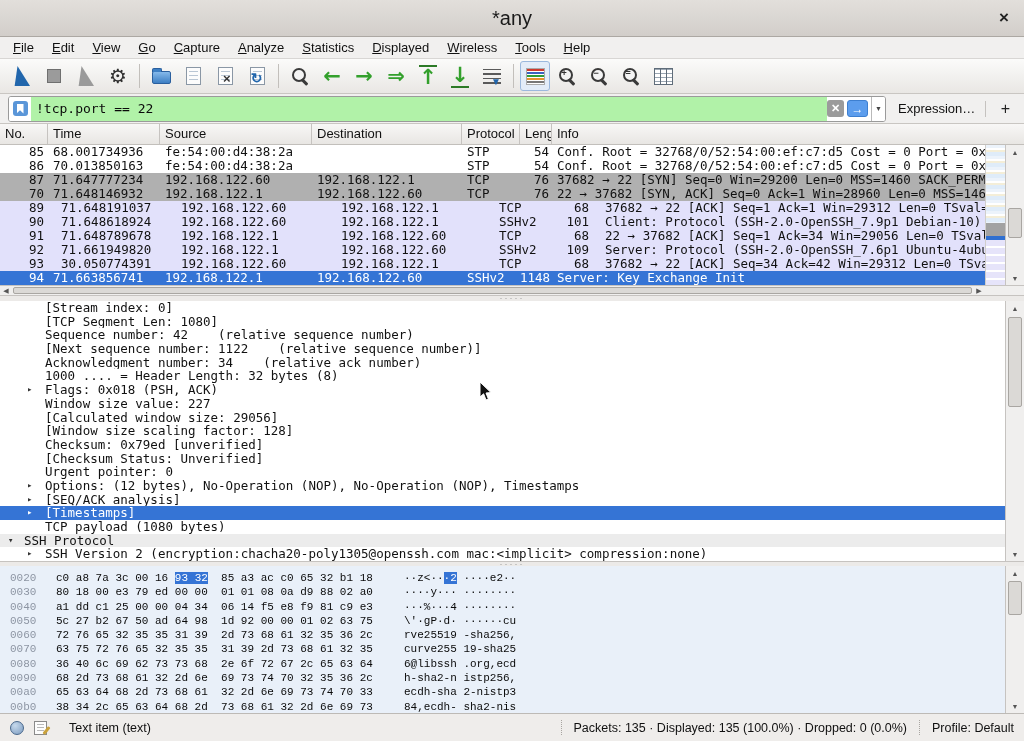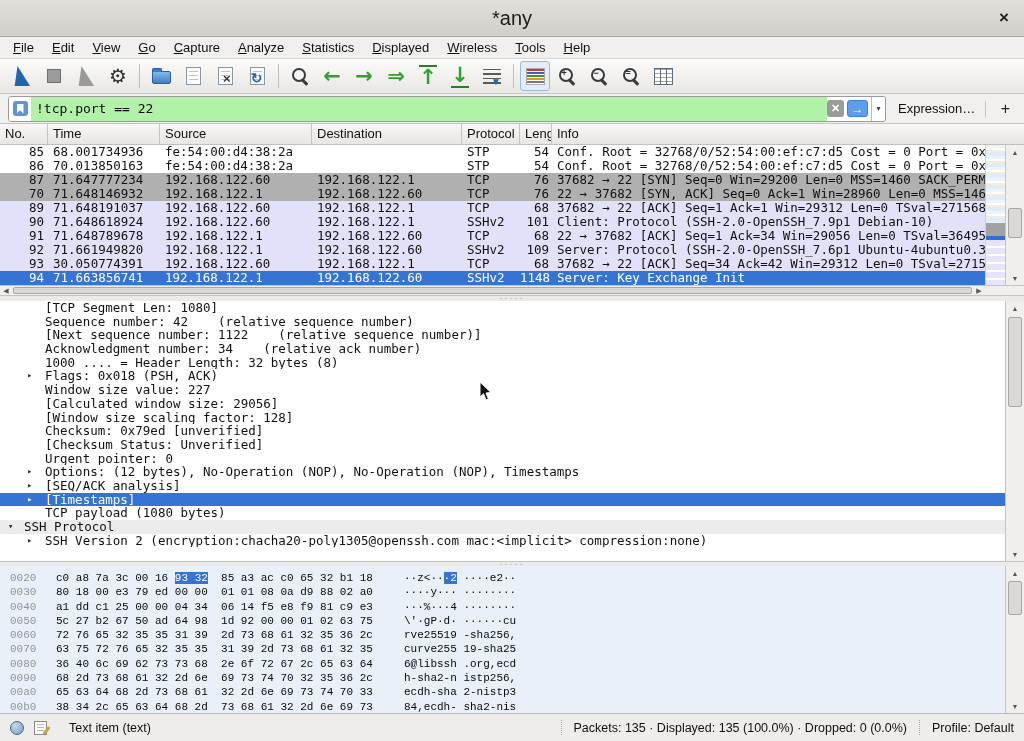--- a/index.html
+++ b/index.html
@@ -89,21 +89,21 @@
   .plh{line-height:20px;padding-left:5px;border-right:1px solid #c6c3c0;overflow:hidden;white-space:nowrap;}
   .c-no{width:48px;} .c-time{width:112px;} .c-src{width:152px;} .c-dst{width:150px;}
   .c-pro{width:58px;} .c-len{width:32px;} .c-info{flex:1;border-right:none;}
   .pl-body{position:absolute;left:0;top:21px;width:985px;height:140px;overflow:hidden;
     font-family:"DejaVu Sans Mono",monospace;font-size:12.5px;}
   .pl-row{display:flex;height:14px;line-height:14px;white-space:nowrap;}
   .plc{overflow:hidden;padding-left:5px;}
   .plc.c-no{text-align:right;padding-left:0;padding-right:4px;}
   .plc.c-len{text-align:right;padding-left:0;padding-right:3px;}
   .st-white{background:#ffffff;} .st-gray{background:#b0b0b0;}
-  .st-lav{background:#e2e1fb;} .st-sel{background:#3574d5;color:#fff;}
+  .st-lav{background:#e2e1fb;gap:8px;} .st-sel{background:#3574d5;color:#fff;}
   
   .minimap{position:absolute;right:19px;top:21px;width:20px;height:140px;background:#eef4fb;
     border-left:1px solid #d0cecb;display:flex;flex-direction:column;}
   .mm-top{height:56%;background:repeating-linear-gradient(#ecf3fb 0 3px,#ffffff 3px 5px,#f4eed8 5px 7px,#dfecf9 7px 11px);}
   .mm-gray{height:9%;background:#a2a2a2;}
   .mm-sel{height:3%;background:#2f6fd0;}
   .mm-bot{flex:1;background:repeating-linear-gradient(#e6e4fa 0 6px,#fff 6px 8px);}
   .vscroll{position:absolute;width:19px;background:#f0efee;border-left:1px solid #c6c3c0;}
   .vs-list{right:0;top:21px;height:140px;}
   .sc-btn{position:absolute;left:0;width:18px;height:14px;display:flex;align-items:center;
@@ -399,20 +399,21 @@
       <span class="hs-btn hs-l">◀</span>
       <span class="hs-thumb"></span>
       <span class="hs-btn hs-r">▶</span>
     </div>
     <div class="corner"></div>
   </div>
 
   <div class="splitter sp1">·····</div>
 
   <div class="details" id="details">
+      <div class="d-line lvl1"><span class="tri"></span><span class="dtxt">[Stream index: 0]</span></div>
       <div class="d-line lvl1"><span class="tri"></span><span class="dtxt">[TCP Segment Len: 1080]</span></div>
       <div class="d-line lvl1"><span class="tri"></span><span class="dtxt">Sequence number: 42    (relative sequence number)</span></div>
       <div class="d-line lvl1"><span class="tri"></span><span class="dtxt">[Next sequence number: 1122    (relative sequence number)]</span></div>
       <div class="d-line lvl1"><span class="tri"></span><span class="dtxt">Acknowledgment number: 34    (relative ack number)</span></div>
       <div class="d-line lvl1"><span class="tri"></span><span class="dtxt">1000 .... = Header Length: 32 bytes (8)</span></div>
       <div class="d-line lvl1"><span class="tri">▸</span><span class="dtxt">Flags: 0x018 (PSH, ACK)</span></div>
       <div class="d-line lvl1"><span class="tri"></span><span class="dtxt">Window size value: 227</span></div>
       <div class="d-line lvl1"><span class="tri"></span><span class="dtxt">[Calculated window size: 29056]</span></div>
       <div class="d-line lvl1"><span class="tri"></span><span class="dtxt">[Window size scaling factor: 128]</span></div>
       <div class="d-line lvl1"><span class="tri"></span><span class="dtxt">Checksum: 0x79ed [unverified]</span></div>

